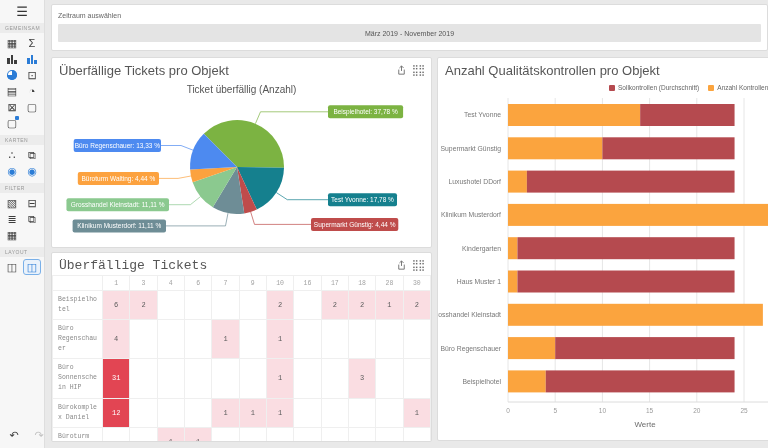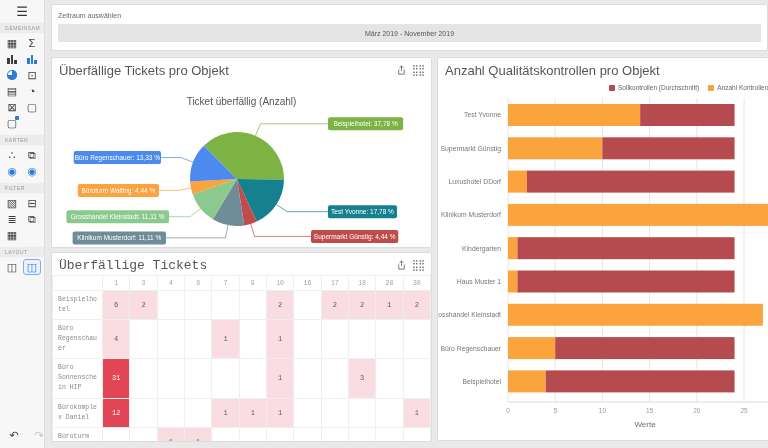--- a/index.html
+++ b/index.html
@@ -44,21 +44,21 @@
   #table-panel{ left:51px; top:252px;width:381px; height:190px;font-family:Liberation Mono, monospace; }
   #bar-panel  { left:437px;top:57px; width:341px; height:384px; }
 
   
   .filter-label { font-size:7px; color:#666; padding:7px 0 0 6px; }
   .date-range { margin:5px 6px 0 6px; height:18px; background:#e4e4e4; border-radius:1px;
                 display:flex; align-items:center; justify-content:center;
                 font-size:7px; color:#555; cursor:pointer; }
 
   
-  .chart-title { text-align:center; font-size:10px; color:#555; margin-top:16px; }
+  .chart-title { text-align:center; font-size:10px; color:#555; margin-top:4px; }
   #pie-box { position:relative; }
 
   
   #bar-legend { position:absolute; left:171px; top:26px; display:flex; gap:9px;
                 white-space:nowrap; align-items:center; }
   .leg-item { display:flex; align-items:center; gap:3px; font-size:6.5px; color:#666; }
   .leg-sw { width:6px; height:6px; border-radius:1px; display:inline-block; }
   #bar-svg { position:absolute; left:0; top:0; }
 
   

